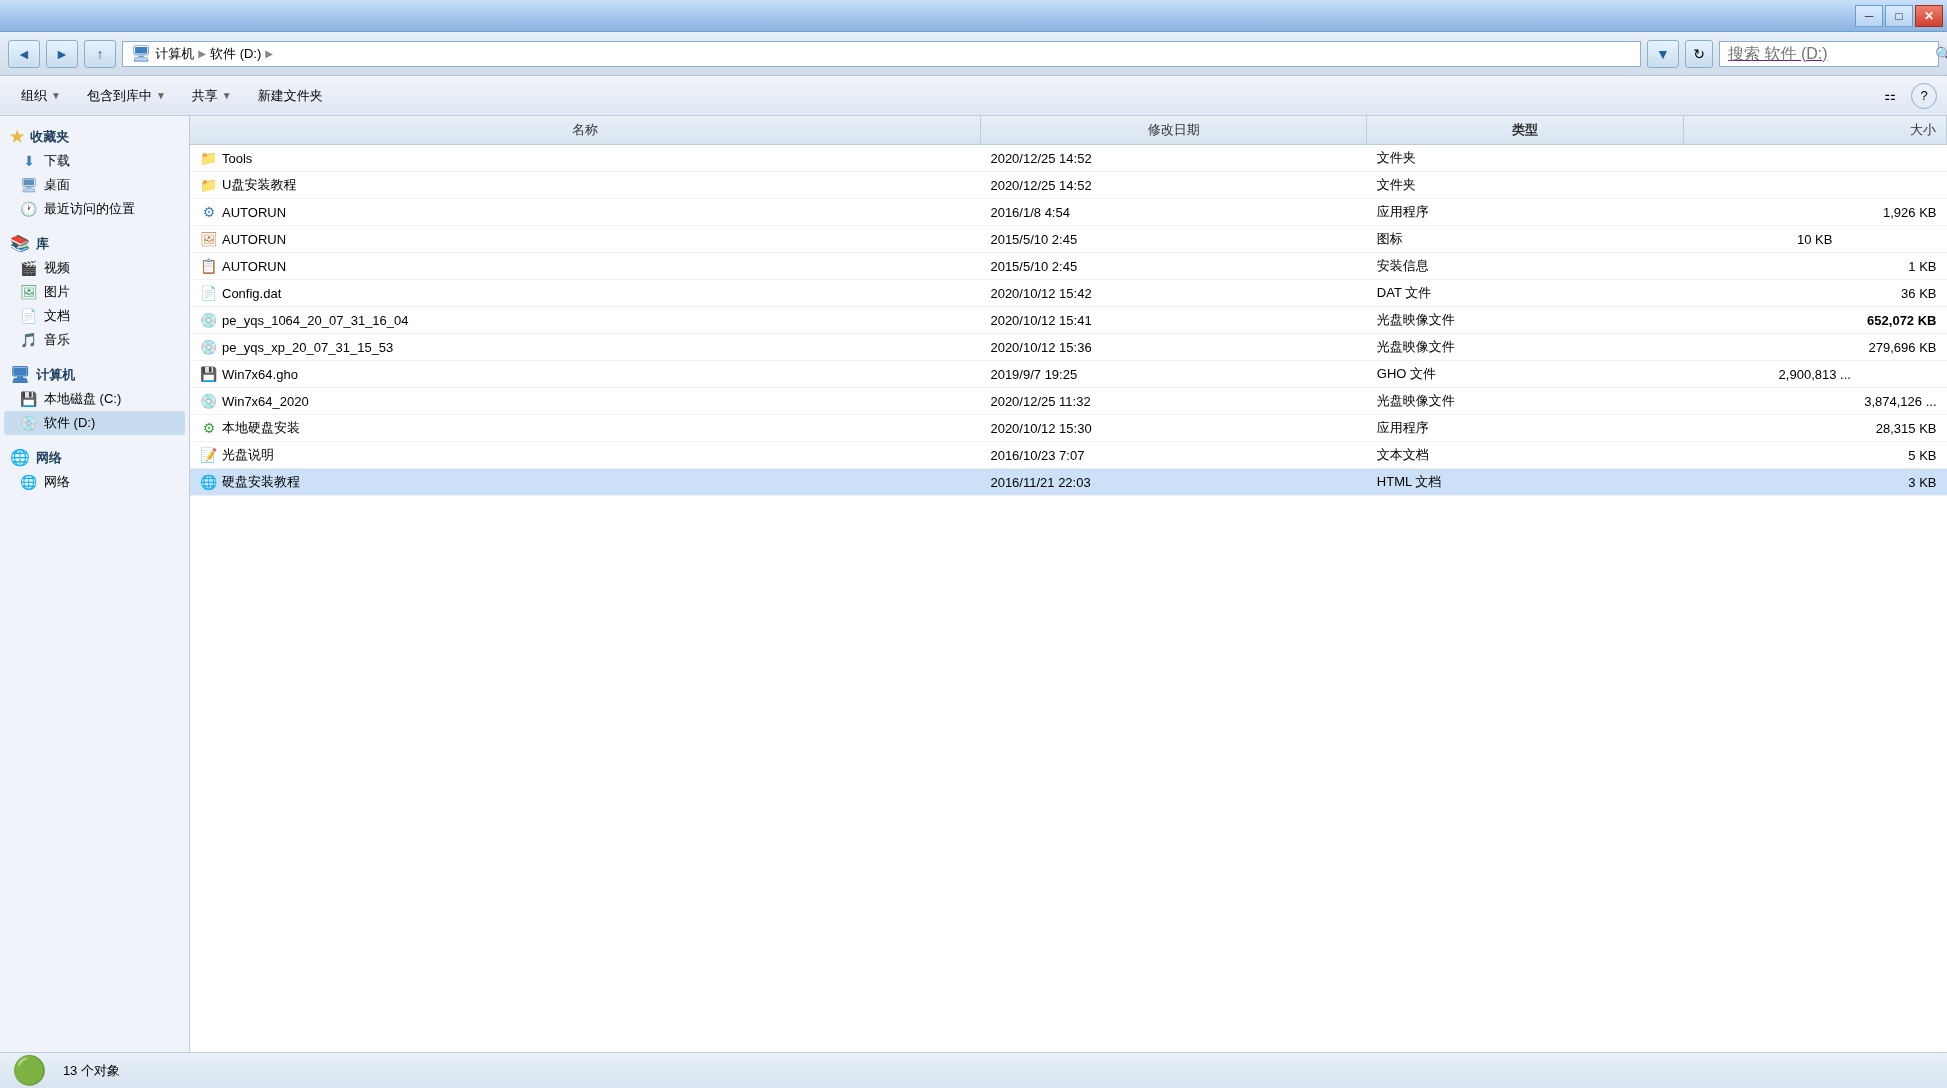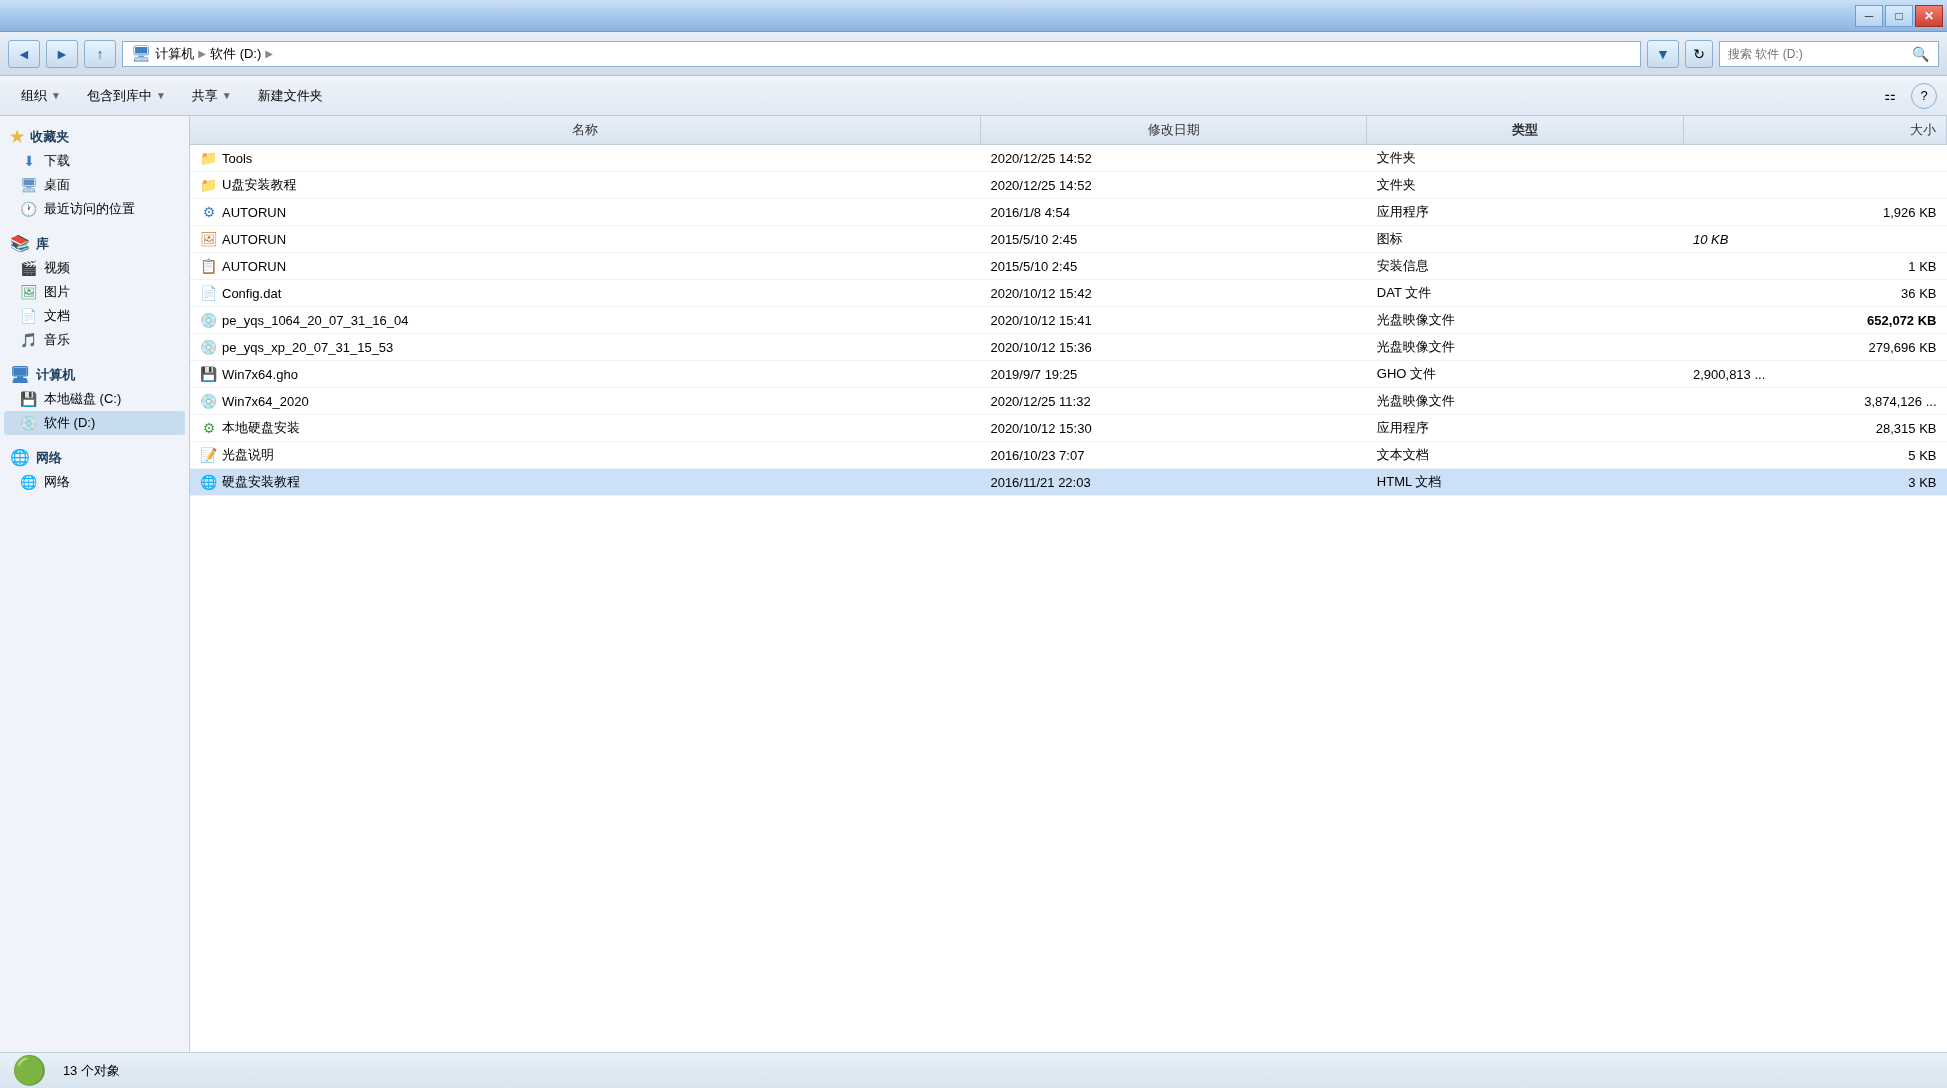--- a/index.html
+++ b/index.html
@@ -100,23 +100,24 @@
       border: 1px solid #8ab0d0;
       background: #fff;
       display: flex;
       align-items: center;
       padding: 0 8px;
     }
     .search-input {
       flex: 1;
       border: none;
       outline: none;
-      font-size: 12px;
-      color: #000000;
+      font-size: 16px;
+      color: #701a75;
       background: transparent;
+      text-decoration: underline;
     }
     .search-icon-btn {
       color: #6090c0;
       cursor: pointer;
       font-size: 14px;
     }
 
     
     .toolbar {
       background: linear-gradient(to bottom, #f0f4fa, #e0e8f4);
@@ -423,21 +424,21 @@
   </tr>
           <tr>
     <td>
       <div class="name-cell">
         <span class="file-icon" style="color:#c08040">🖼</span>
         <span>AUTORUN</span>
       </div>
     </td>
     <td>2015/5/10 2:45</td>
     <td>图标</td>
-    <td style="text-align:left;font-style:italic;">10 KB</td>
+    <td style="text-align:center;">10 KB</td>
   </tr>
           <tr>
     <td>
       <div class="name-cell">
         <span class="file-icon" style="color:#808080">📋</span>
         <span>AUTORUN</span>
       </div>
     </td>
     <td>2015/5/10 2:45</td>
     <td>安装信息</td>
@@ -478,21 +479,21 @@
   </tr>
           <tr>
     <td>
       <div class="name-cell">
         <span class="file-icon" style="color:#6060a0">💾</span>
         <span>Win7x64.gho</span>
       </div>
     </td>
     <td>2019/9/7 19:25</td>
     <td>GHO 文件</td>
-    <td style="text-align:left;">2,900,813 ...</td>
+    <td style="text-align:center;">2,900,813 ...</td>
   </tr>
           <tr>
     <td>
       <div class="name-cell">
         <span class="file-icon" style="color:#6080c0">💿</span>
         <span>Win7x64_2020</span>
       </div>
     </td>
     <td>2020/12/25 11:32</td>
     <td>光盘映像文件</td>

